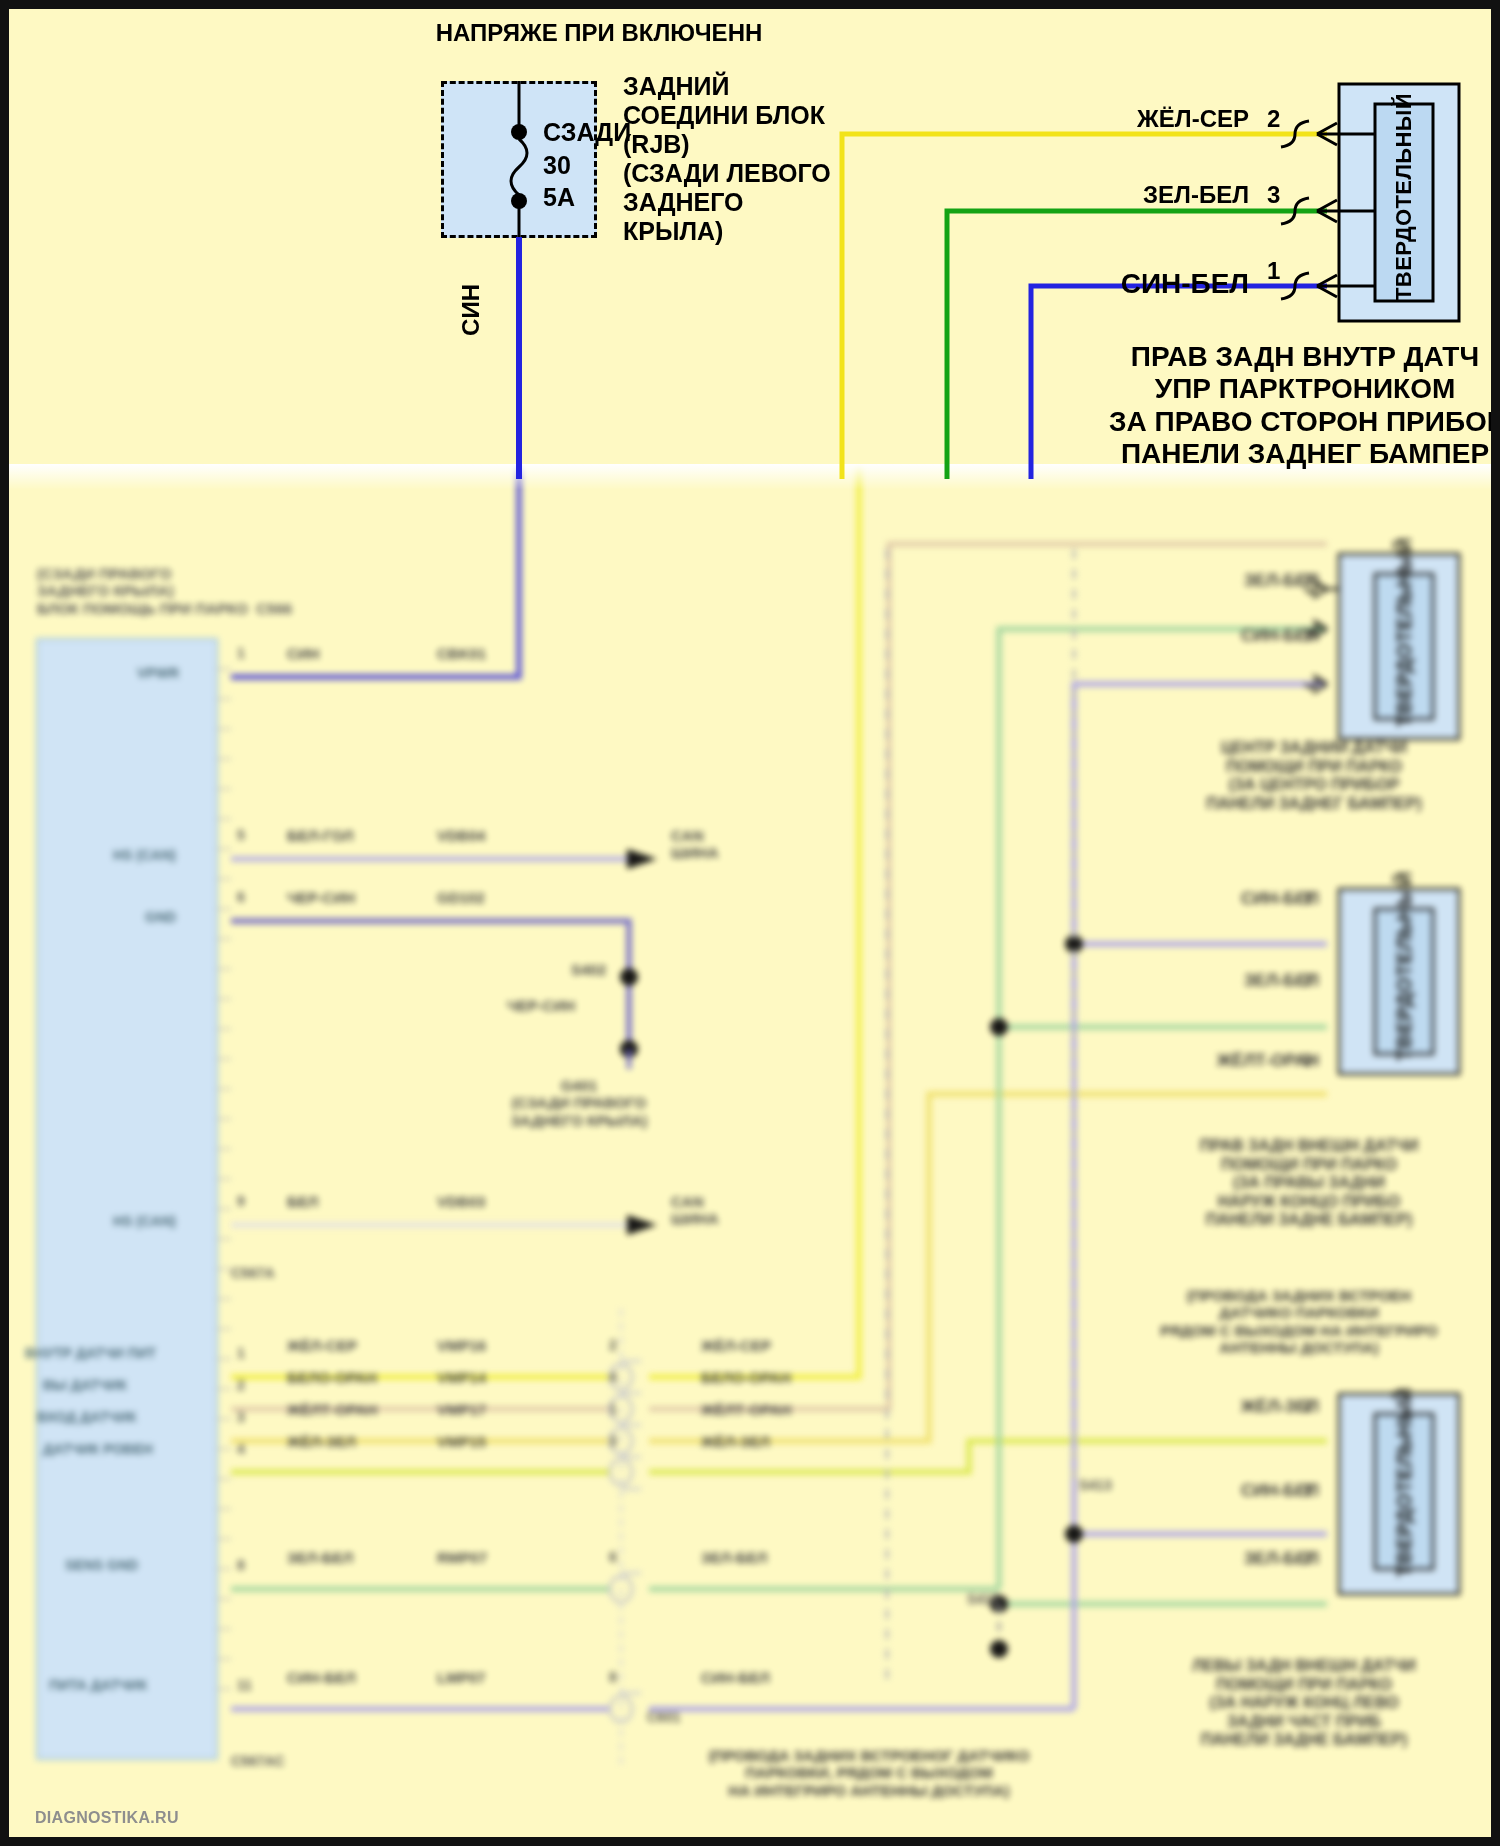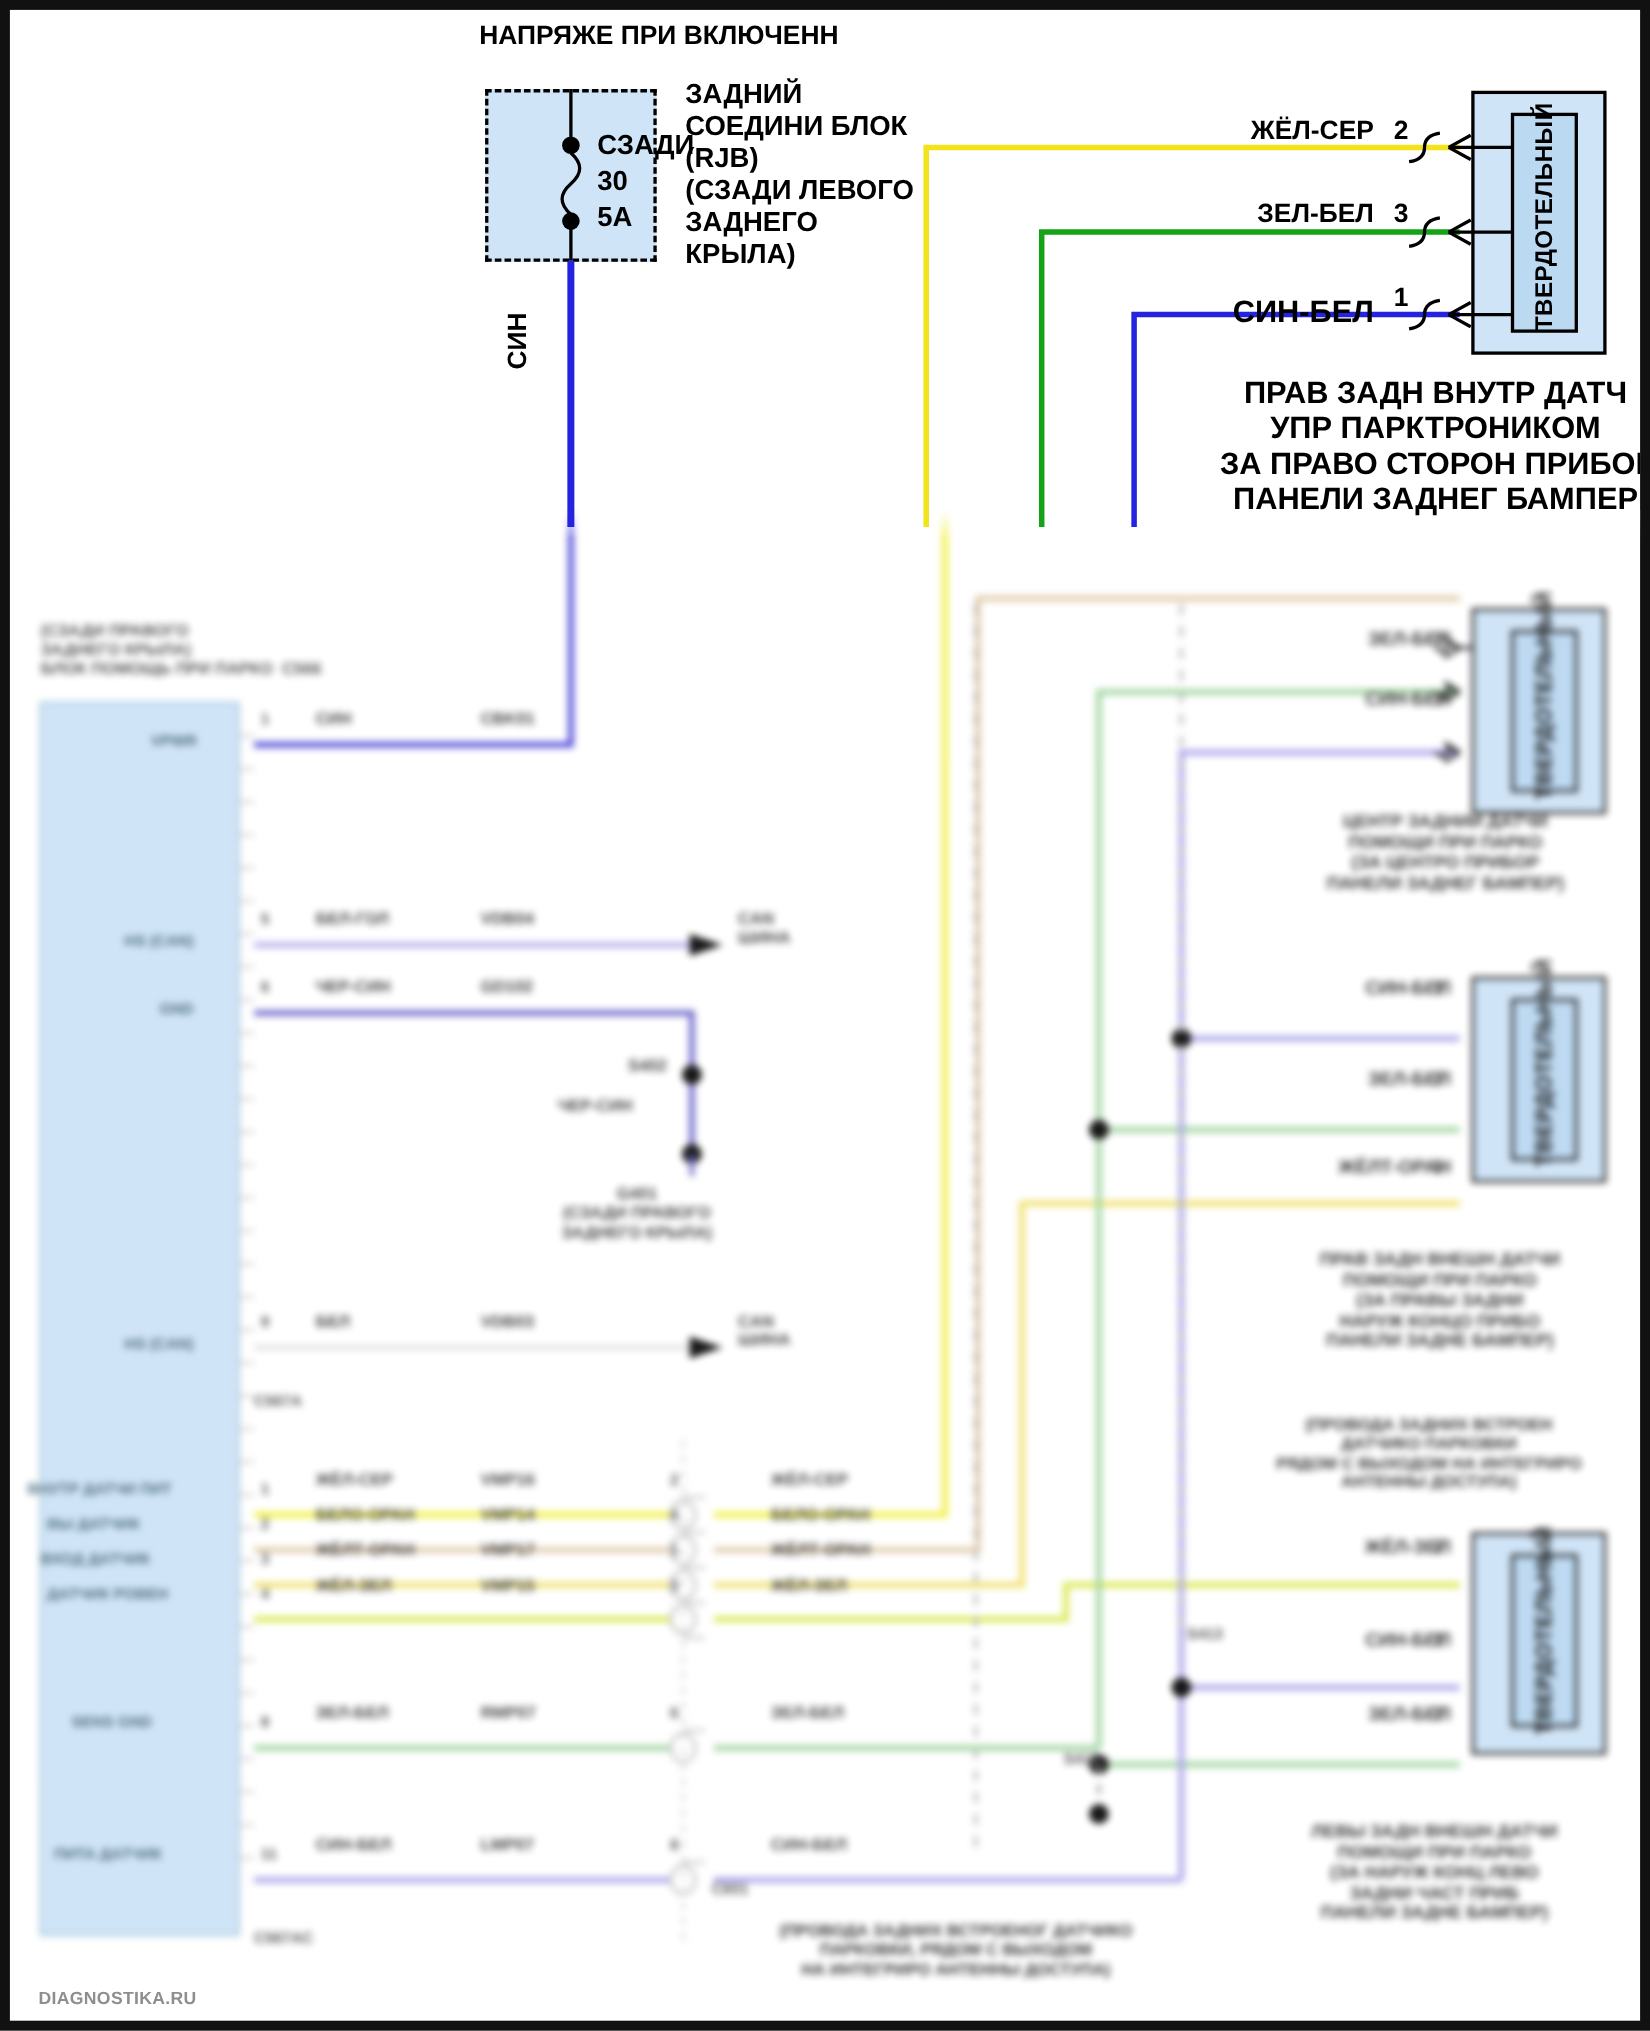--- a/index.html
+++ b/index.html
@@ -1,19 +1,19 @@
 <!DOCTYPE html>
 <html><head>
 <meta charset="utf-8">
 <style>
   html,body{margin:0;padding:0;background:#1a1a1a;}
   body{font-family:"Liberation Sans","DejaVu Sans",sans-serif;}
   #frame{
     position:relative;width:1500px;height:1846px;
-    background:#ffffff;box-sizing:border-box;
+    background:#fef9c3;box-sizing:border-box;
     border:9px solid #111111;
     overflow:hidden;
   }
   .lbl{position:absolute;color:#000;font-weight:700;white-space:pre;line-height:1.16;}
   .lbl.c{text-align:center;}
   .lbl.r{text-align:right;}
   .lbl.l{text-align:left;}
   
   #sharp{position:absolute;left:0;top:0;width:1500px;height:470px;overflow:hidden;}
   

